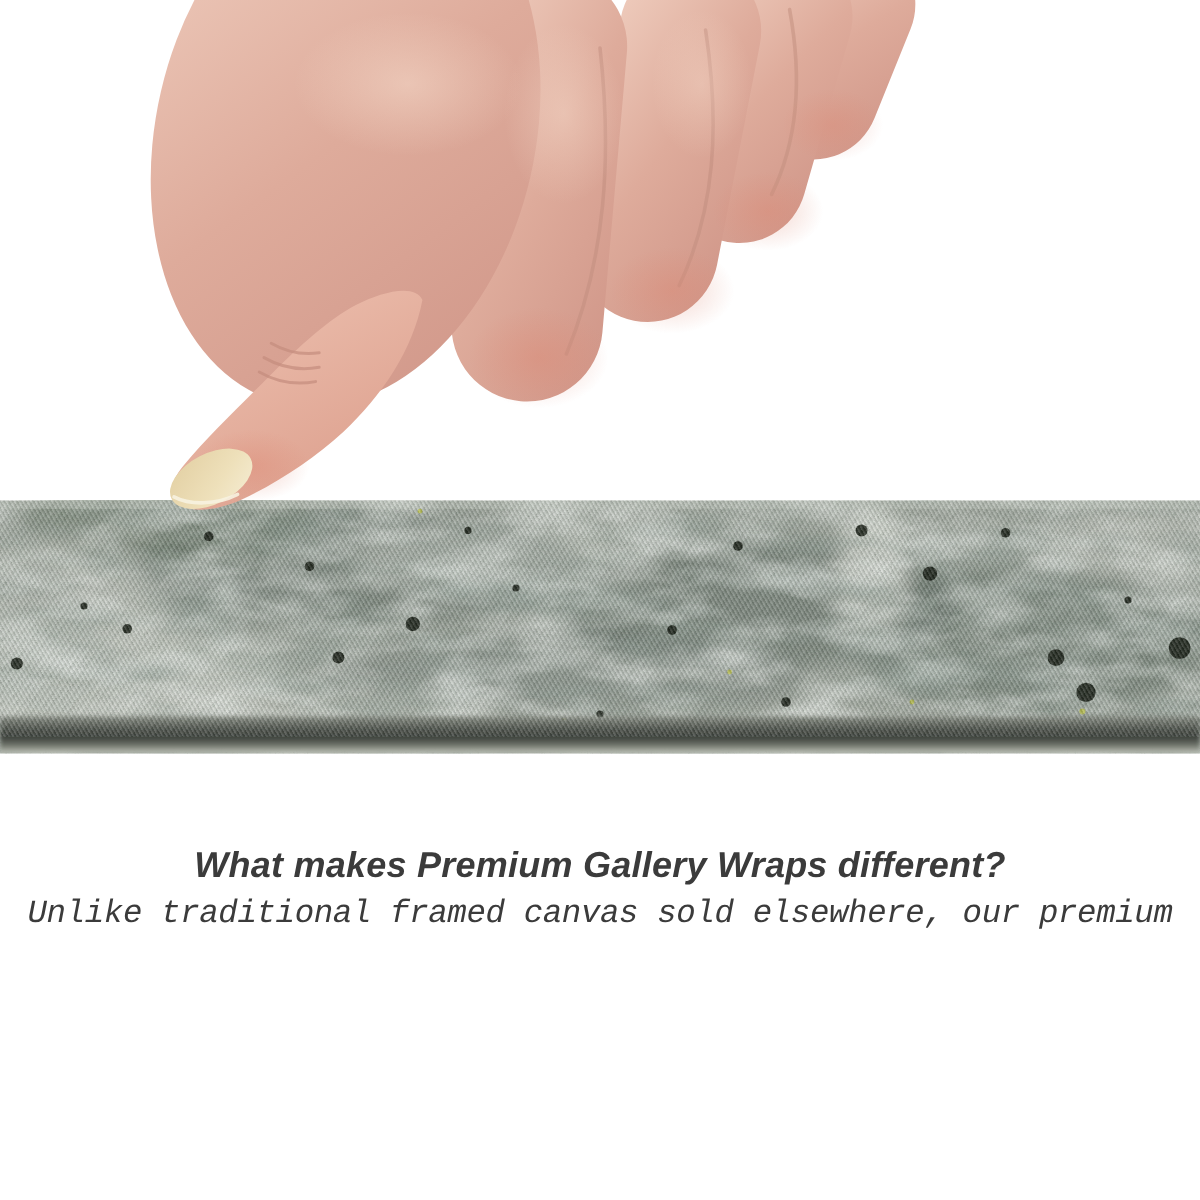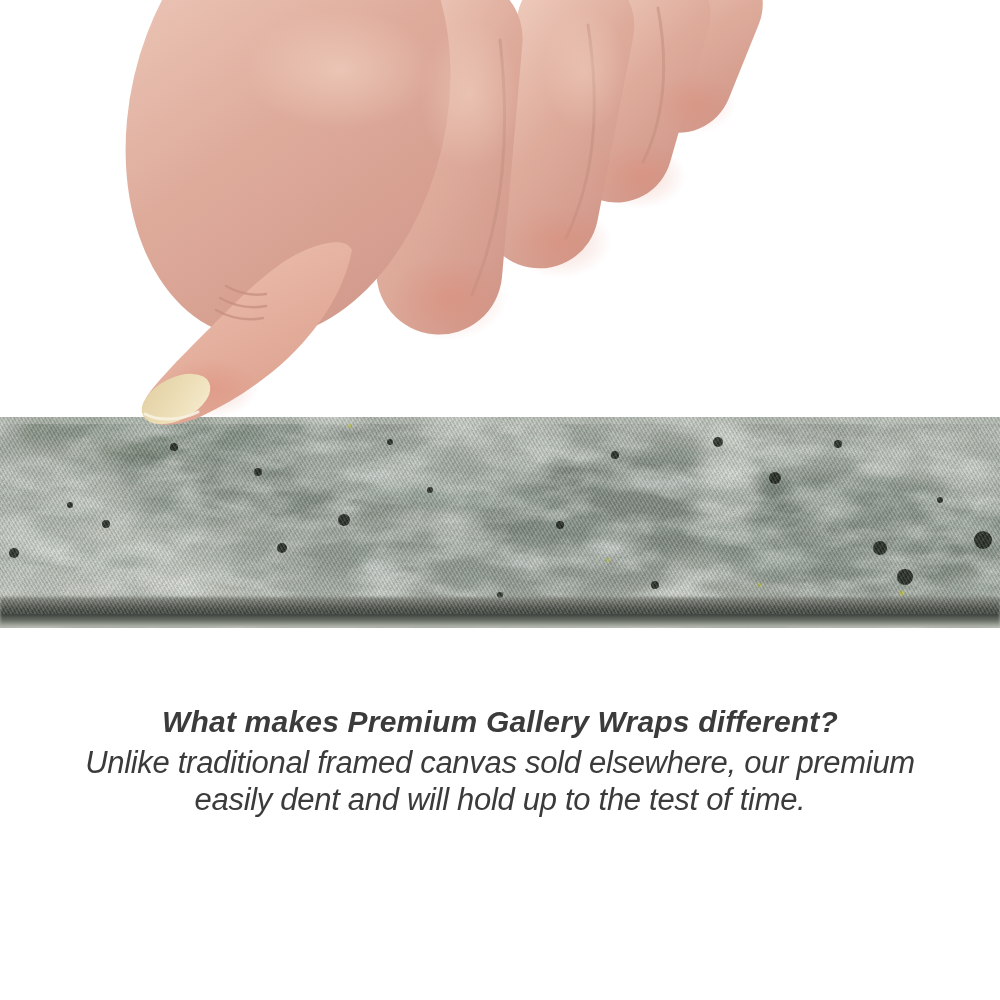--- a/index.html
+++ b/index.html
@@ -26,22 +26,22 @@
   
   .caption{
     position:absolute;left:0;top:702px;width:1000px;text-align:center;
     color:#3b3b3b;font-style:italic;z-index:2;
   }
   .caption-heading{
     font-size:30px;font-weight:700;line-height:40px;margin:0 0 2px 0;
     letter-spacing:0.2px;white-space:nowrap;
   }
   .caption-line{
-    font-size:31px;font-weight:500;line-height:37px;margin:0;
-    letter-spacing:-0.3px;white-space:nowrap;
+    font-size:27px;font-weight:500;line-height:37px;margin:0;
+    letter-spacing:-0.3px;white-space:nowrap;font-family:Liberation Mono, monospace;
   }
 </style>
 </head>
 <body>
 
 <div class="stage">
 
   <div class="canvas-strip">
     <svg viewBox="0 0 1000 211" preserveAspectRatio="none">
       <defs>
@@ -195,16 +195,15 @@
 
       <ellipse cx="210" cy="388" rx="48" ry="30" fill="url(#flushG)" opacity="0.5"></ellipse>
       <ellipse cx="176" cy="399" rx="37" ry="21" fill="url(#nailG)" transform="rotate(-27 176 399)"></ellipse>
       <path d="M145,414 C158,421 180,421 198,412" fill="none" stroke="#f7f2e0" stroke-width="3" opacity="0.9" stroke-linecap="round"></path>
     </svg>
   </div>
 
   <div class="caption">
     <p class="caption-heading">What makes Premium Gallery Wraps different?</p>
     <p class="caption-line">Unlike traditional framed canvas sold elsewhere, our premium</p>
-    <p class="caption-line">easily dent and will hold up to the test of time.</p>
   </div>
 
 </div>
 
 </body></html>

